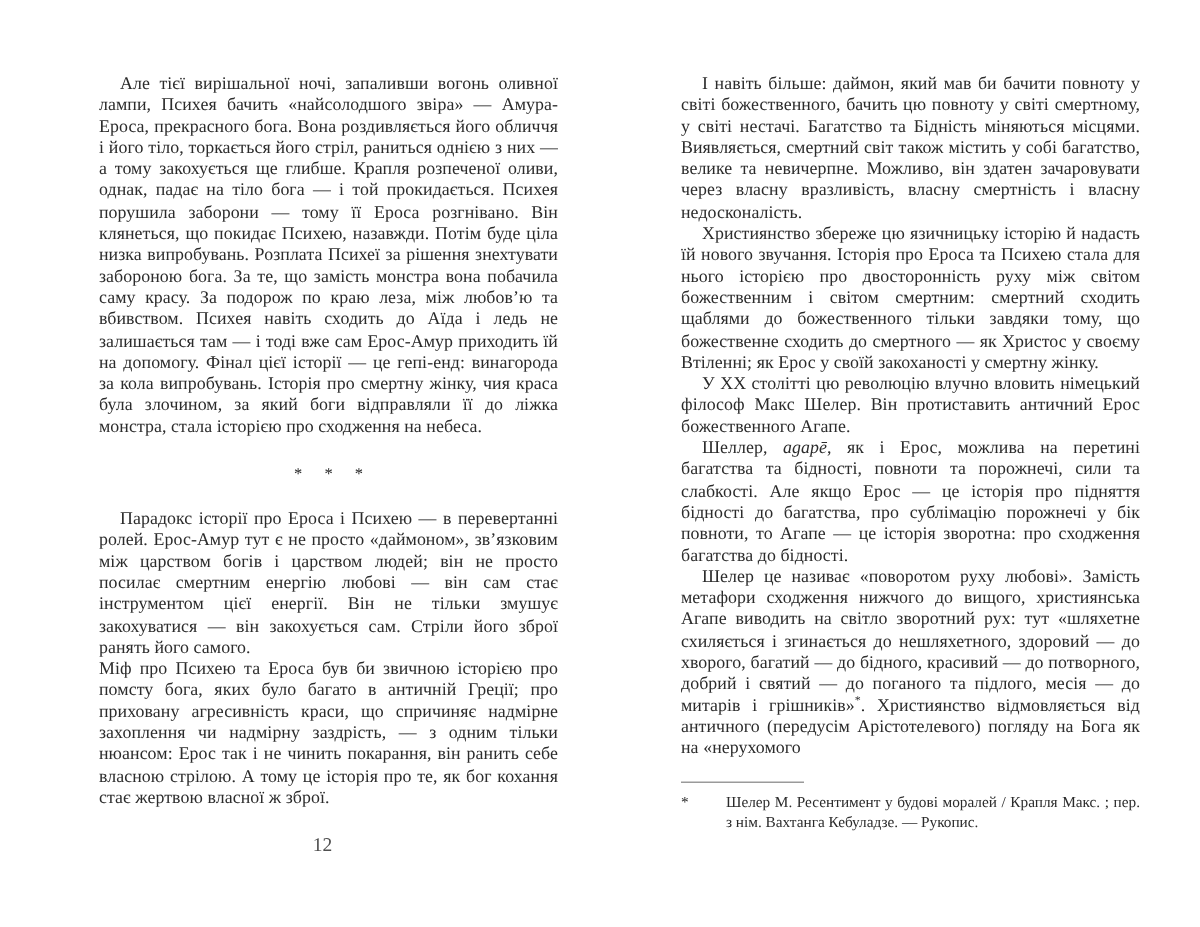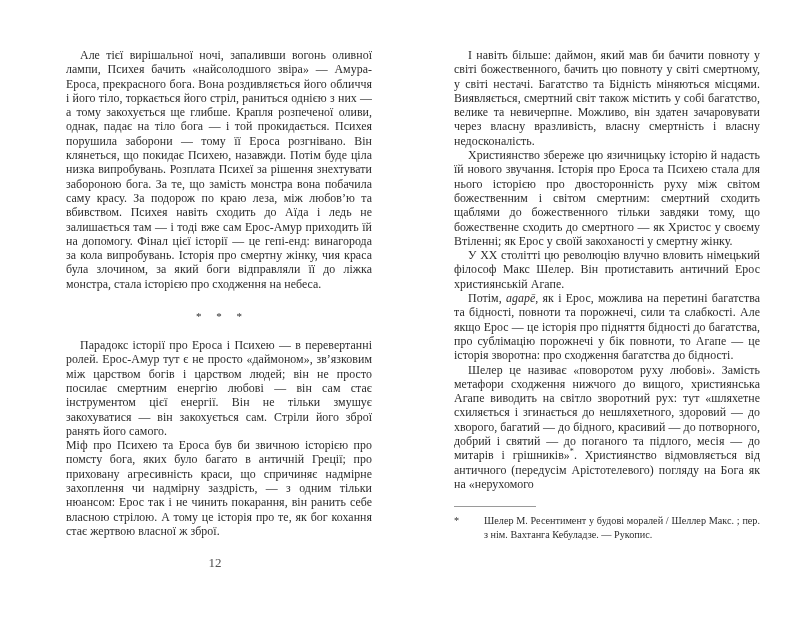--- a/index.html
+++ b/index.html
@@ -102,29 +102,29 @@
       <p class="para indent">Парадокс історії про Ероса і Психею — в перевертанні ролей. Ерос-Амур тут є не просто «даймоном», зв’язковим між царством богів і царством людей; він не просто посилає смертним енергію любові — він сам стає інструментом цієї енергії. Він не тільки змушує закохуватися — він закохується сам. Стріли його зброї ранять його самого.</p>
       <p class="para">Міф про Психею та Ероса був би звичною історією про помсту бога, яких було багато в античній Греції; про приховану агресивність краси, що спричиняє надмірне захоплення чи надмірну заздрість, — з одним тільки нюансом: Ерос так і не чинить покарання, він ранить себе власною стрілою. А тому це історія про те, як бог кохання стає жертвою власної ж зброї.</p>
     </div>
     <div class="page-number">12</div>
   </section>
 
   <section class="page page-right">
     <div class="text-col">
       <p class="para indent">І навіть більше: даймон, який мав би бачити повноту у світі божественного, бачить цю повноту у світі смертному, у світі нестачі. Багатство та Бідність міняються місцями. Виявляється, смертний світ також містить у собі багатство, велике та невичерпне. Можливо, він здатен зачаровувати через власну вразливість, власну смертність і власну недосконалість.</p>
       <p class="para indent">Християнство збереже цю язичницьку історію й надасть їй нового звучання. Історія про Ероса та Психею стала для нього історією про двосторонність руху між світом божественним і світом смертним: смертний сходить щаблями до божественного тільки завдяки тому, що божественне сходить до смертного — як Христос у своєму Втіленні; як Ерос у своїй закоханості у смертну жінку.</p>
-      <p class="para indent">У ХХ столітті цю революцію влучно вловить німецький філософ Макс Шелер. Він протиставить античний Ерос християнській Агапе.</p>
+      <p class="para indent">У ХХ столітті цю революцію влучно вловить німецький філософ Макс Шелер. Він протиставить античний Ерос божественного Агапе.</p>
 
-      <p class="para indent"><span>Потім, </span><em>agapē</em><span>, як і Ерос, можлива на перетині багатства та бідності, повноти та порожнечі, сили та слабкості. Але якщо Ерос — це історія про підняття бідності до багатства, про сублімацію порожнечі у бік повноти, то Агапе — це історія зворотна: про сходження багатства до бідності.</span></p>
+      <p class="para indent"><span>Шеллер, </span><em>agapē</em><span>, як і Ерос, можлива на перетині багатства та бідності, повноти та порожнечі, сили та слабкості. Але якщо Ерос — це історія про підняття бідності до багатства, про сублімацію порожнечі у бік повноти, то Агапе — це історія зворотна: про сходження багатства до бідності.</span></p>
 
       <p class="para indent"><span>Шелер це називає «поворотом руху любові». Замість метафори сходження нижчого до вищого, християнська Агапе виводить на світло зворотний рух: тут «шляхетне схиляється і згинається до нешляхетного, здоровий — до хворого, багатий — до бідного, красивий — до потворного, добрий і святий — до поганого та підлого, месія — до митарів і грішників»</span><sup class="fn-ref">*</sup><span>. Християнство відмовляється від античного (передусім Арістотелевого) погляду на Бога як на «нерухомого</span></p>
 
       <div class="footnote">
         <div class="fn-rule"></div>
         <div class="fn-body">
           <span class="fn-marker">*</span>
-          <span class="fn-text">Шелер М. Ресентимент у будові моралей / Шеллер Макс. ; пер. з нім. Вахтанга Кебуладзе. — Рукопис.</span>
+          <span class="fn-text">Шелер М. Ресентимент у будові моралей / Крапля Макс. ; пер. з нім. Вахтанга Кебуладзе. — Рукопис.</span>
         </div>
       </div>
     </div>
   </section>
 
 </div>
 
 </body></html>

